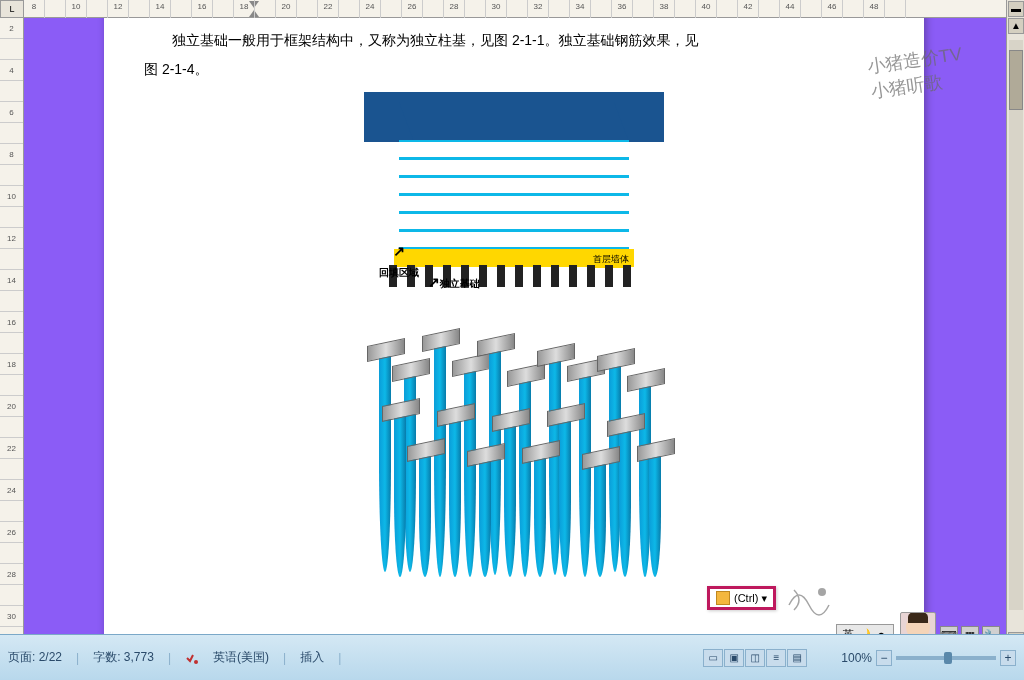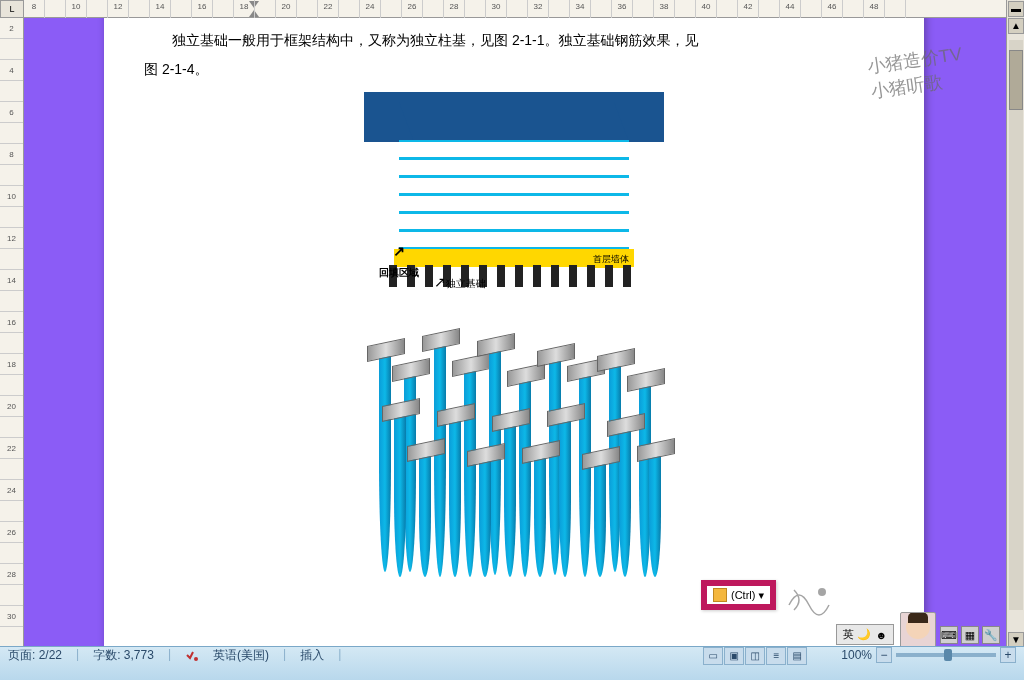--- a/index.html
+++ b/index.html
@@ -24,21 +24,21 @@
 .fig1{width:300px;height:200px;position:relative;background:linear-gradient(180deg,#1a5490 0%,#1a5490 25%,transparent 25%)}
 .building{position:absolute;left:20px;top:10px;width:260px;height:185px}
 .roof{position:absolute;top:0;left:30px;width:200px;height:40px;background:#1a5490}
 .roof:before{content:"";position:absolute;left:-15px;top:0;border-right:15px solid #1a5490;border-bottom:40px solid transparent}
 .roof:after{content:"";position:absolute;right:-15px;top:0;border-left:15px solid #1a5490;border-top:40px solid transparent}
 .floors{position:absolute;top:38px;left:15px;width:230px;height:110px;background:repeating-linear-gradient(0deg,#0db8e8 0,#0db8e8 3px,#fff 3px,#fff 18px),repeating-linear-gradient(90deg,#0db8e8 0,#0db8e8 3px,transparent 3px,transparent 25px)}
 .base{position:absolute;bottom:20px;left:10px;width:240px;height:18px;background:#ffd700}
 .base-label{position:absolute;right:5px;top:2px;font-size:9px;background:#ffd700}
 .piles{position:absolute;bottom:0;left:5px;width:250px;height:22px;background:repeating-linear-gradient(90deg,#222 0,#222 8px,transparent 8px,transparent 18px)}
 .label1{position:absolute;bottom:5px;left:-5px;font-size:10px;font-weight:bold}
-.label2{position:absolute;bottom:-8px;left:50px;font-size:10px;font-weight:normal}
+.label2{position:absolute;bottom:-8px;left:44px;font-size:10px;font-weight:bold}
 .arrow{font-size:14px}
 .fig2{width:230px;height:200px;background:linear-gradient(135deg,#8a7560 0%,#6b5a48 40%,#7a6854 100%);position:relative;overflow:hidden}
 .rebar-cage{position:absolute;background:repeating-linear-gradient(90deg,#2a2a2a 0,#2a2a2a 2px,transparent 2px,transparent 6px)}
 .rc1{left:40px;top:30px;width:60px;height:140px}
 .rc2{left:130px;top:40px;width:55px;height:130px}
 .rc3{left:95px;top:70px;width:40px;height:100px}
 .footing{position:absolute;background:#8b3a2a;border:2px solid #5a2418}
 .ft1{left:30px;top:130px;width:80px;height:30px}
 .ft2{left:120px;top:135px;width:75px;height:28px}
 .caption{font-size:13px;margin-top:10px}
@@ -47,32 +47,32 @@
 .pile-group{position:absolute;width:100%;height:100%}
 .pile{position:absolute;width:12px;background:linear-gradient(90deg,#0a9dd8,#0db8e8,#077baa);border-radius:0 0 50% 50%}
 .pile:before{content:"";position:absolute;top:-10px;left:-12px;width:36px;height:14px;background:linear-gradient(90deg,#999,#ddd,#888);transform:skewY(-12deg);border:1px solid #666}
 .p1{left:40px;top:30px;height:220px}.p2{left:65px;top:50px;height:200px}.p3{left:95px;top:20px;height:235px}
 .p4{left:125px;top:45px;height:210px}.p5{left:150px;top:25px;height:228px}.p6{left:180px;top:55px;height:200px}
 .p7{left:210px;top:35px;height:218px}.p8{left:240px;top:50px;height:205px}.p9{left:270px;top:40px;height:210px}
 .p10{left:300px;top:60px;height:195px}.p11{left:55px;top:90px;height:165px}.p12{left:110px;top:95px;height:160px}
 .p13{left:165px;top:100px;height:155px}.p14{left:220px;top:95px;height:160px}.p15{left:280px;top:105px;height:150px}
 .p16{left:80px;top:130px;height:125px}.p17{left:140px;top:135px;height:120px}.p18{left:195px;top:132px;height:123px}
 .p19{left:255px;top:138px;height:117px}.p20{left:310px;top:130px;height:125px}
-.paste-opt{position:absolute;bottom:40px;right:230px;background:#fff;border:6px solid #be185d;padding:2px 6px;font-size:11px;display:flex;align-items:center;gap:4px;box-shadow:1px 1px 3px rgba(0,0,0,0.2)}
+.paste-opt{position:absolute;bottom:40px;right:230px;background:#fff;border:3px solid #be185d;padding:2px 6px;font-size:11px;display:flex;align-items:center;gap:4px;box-shadow:1px 1px 3px rgba(0,0,0,0.2)}
 .paste-icon{width:14px;height:14px;background:#f4b73e;border:1px solid #c08820}
 .tray{position:absolute;bottom:30px;right:20px;width:200px;height:60px}
 .tray-deco{position:absolute;left:-20px;top:-10px;width:50px;height:50px;opacity:0.6}
 .tray-deco svg{width:100%;height:100%}
 .ime{position:absolute;right:110px;bottom:5px;background:#e8e8e8;border:1px solid #999;padding:2px 6px;font-size:11px;display:flex;gap:4px;align-items:center}
 .avatar{position:absolute;right:68px;bottom:2px;width:36px;height:36px;background:#e8d4d4;border:1px solid #999;border-radius:2px;overflow:hidden}
 .avatar-face{width:24px;height:24px;background:#f4d4b8;border-radius:50%;margin:2px auto;position:relative}
 .avatar-face:before{content:"";position:absolute;top:-4px;left:2px;width:20px;height:12px;background:#3a2818;border-radius:50% 50% 0 0}
 .tools{position:absolute;right:4px;bottom:6px;display:flex;gap:3px}
 .tool{width:18px;height:18px;background:#d0d0d0;border:1px solid #888;font-size:11px;text-align:center;line-height:16px}
-.statusbar{position:absolute;bottom:0;left:0;right:0;height:34px;background:linear-gradient(180deg,#d4e8f4,#b8d8ec);border-top:1px solid #7aa8c8;display:flex;align-items:flex-start;font-size:12px;color:#2a4a6a;padding:0 8px;gap:14px}
+.statusbar{position:absolute;bottom:0;left:0;right:0;height:46px;background:linear-gradient(180deg,#d4e8f4,#b8d8ec);border-top:1px solid #7aa8c8;display:flex;align-items:center;font-size:12px;color:#2a4a6a;padding:0 8px;gap:14px}
 .statusbar .sep{color:#8ab0cc}
 .st-icon{display:inline-block;width:14px;height:14px;vertical-align:middle}
 .view-btns{display:flex;gap:1px;margin-left:auto}
 .vbtn{width:20px;height:18px;background:#c8dcec;border:1px solid #8ab0cc;font-size:10px;text-align:center;line-height:16px}
 .zoom{display:flex;align-items:center;gap:4px;margin-left:20px}
 .zoom-track{width:100px;height:4px;background:#8ab0cc;position:relative}
 .zoom-thumb{position:absolute;left:48px;top:-4px;width:8px;height:12px;background:#5a88aa;border-radius:2px}
 .zb{width:16px;height:16px;background:#c8dcec;border:1px solid #8ab0cc;text-align:center;line-height:14px;font-size:12px}
 </style>
 </head>

